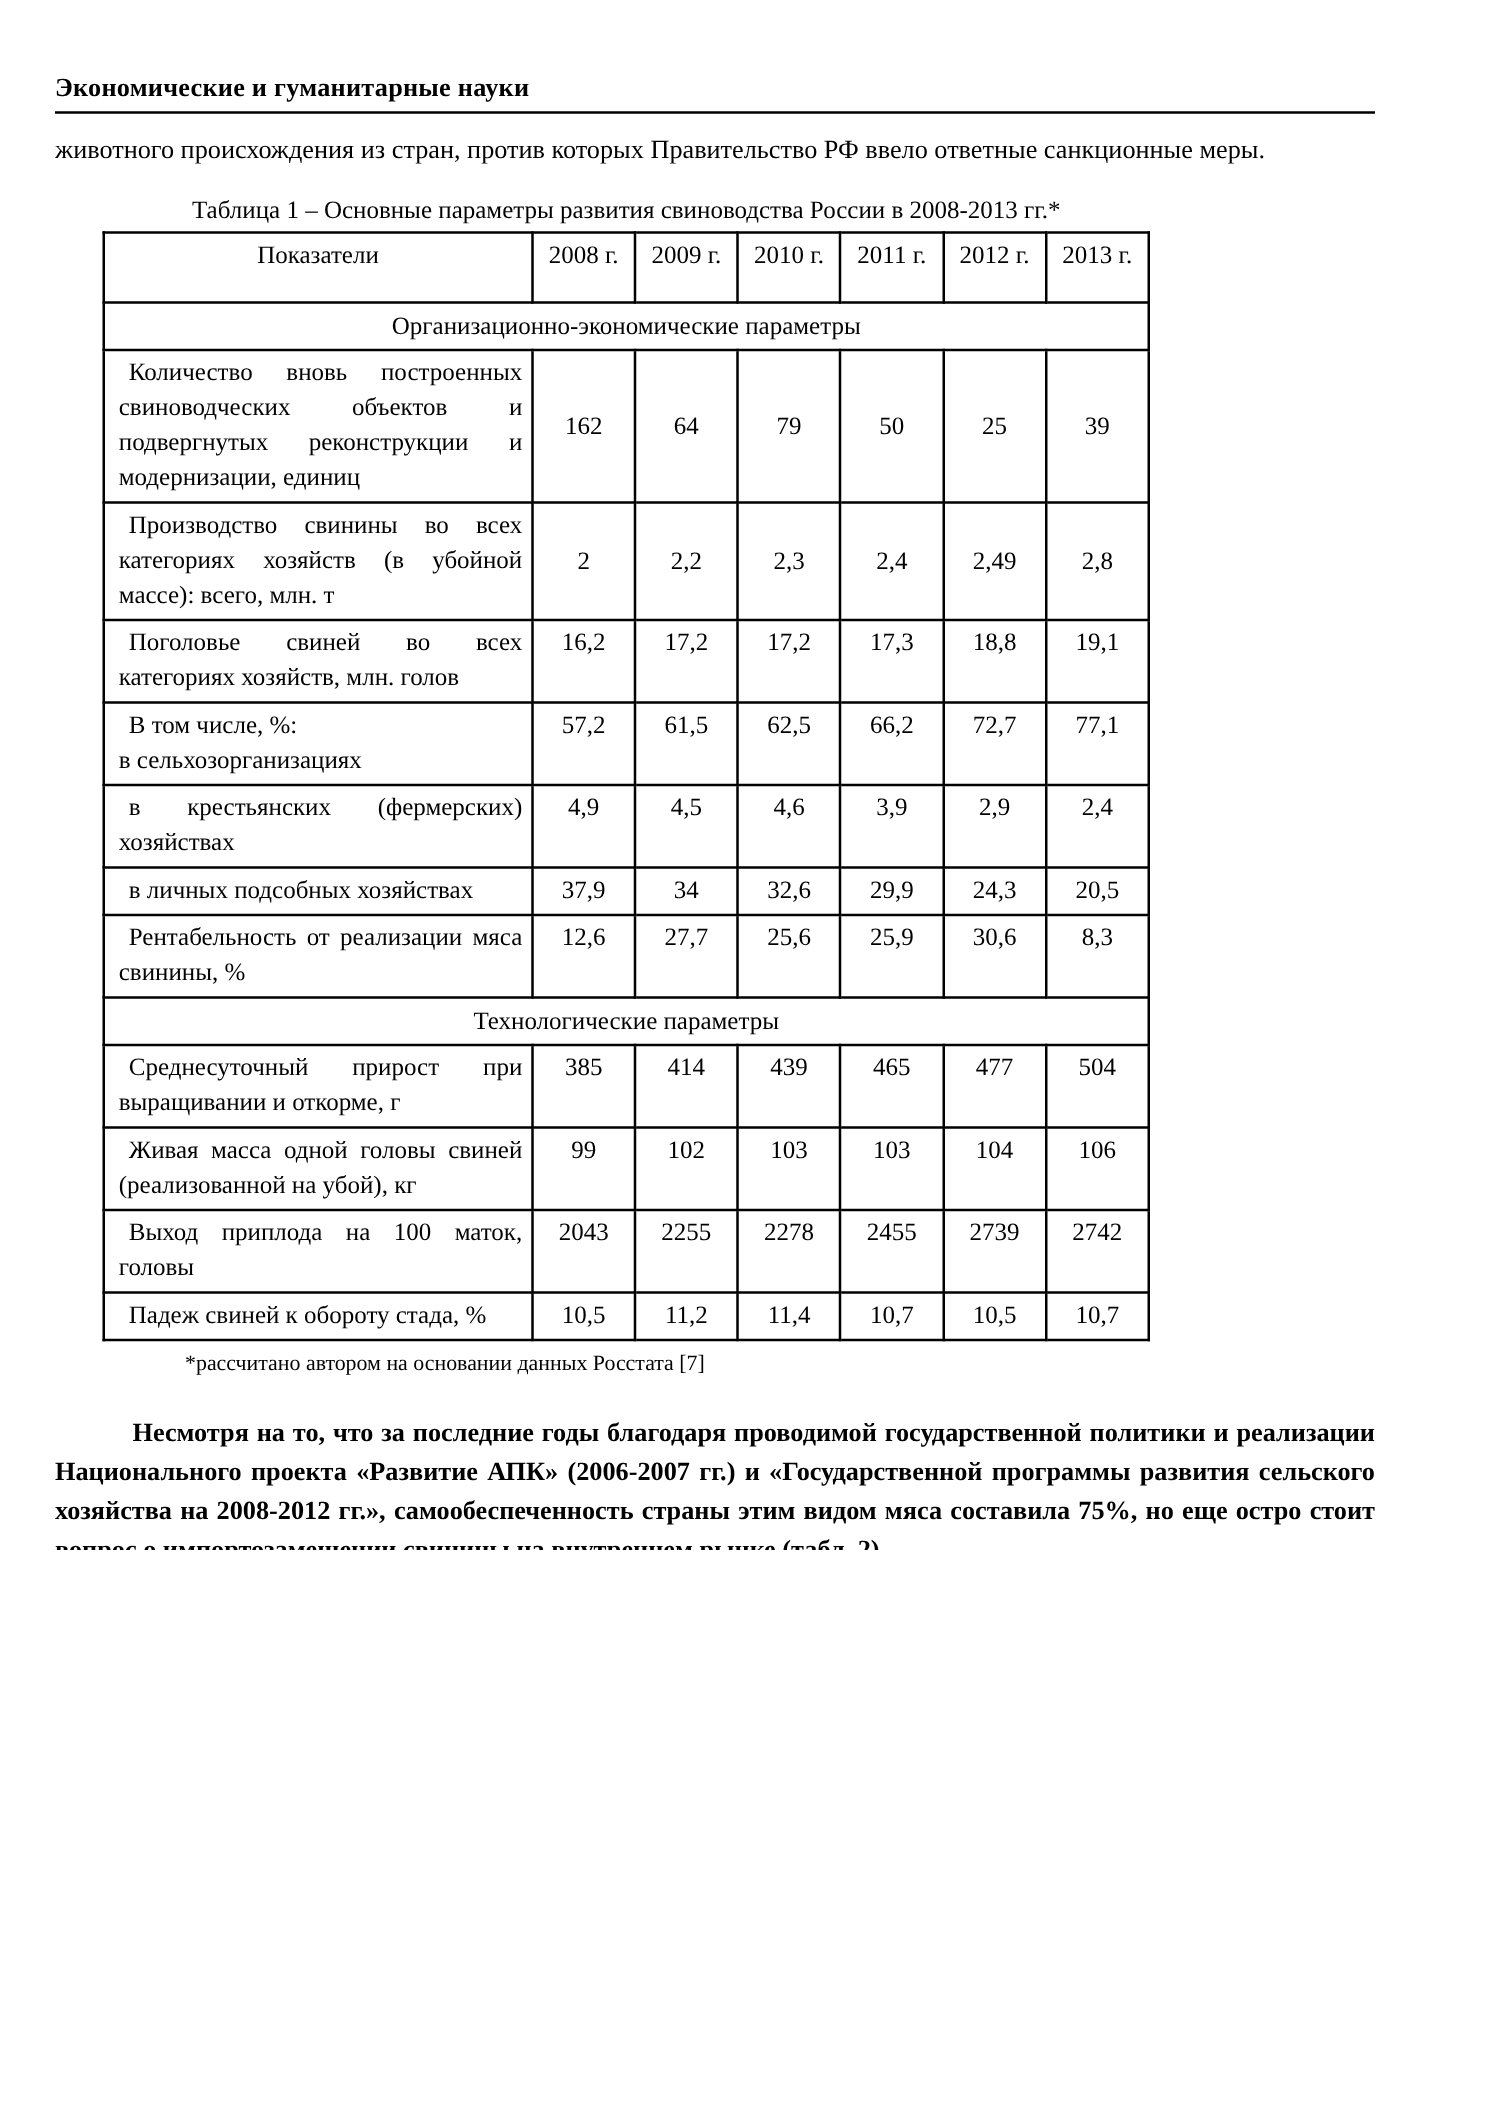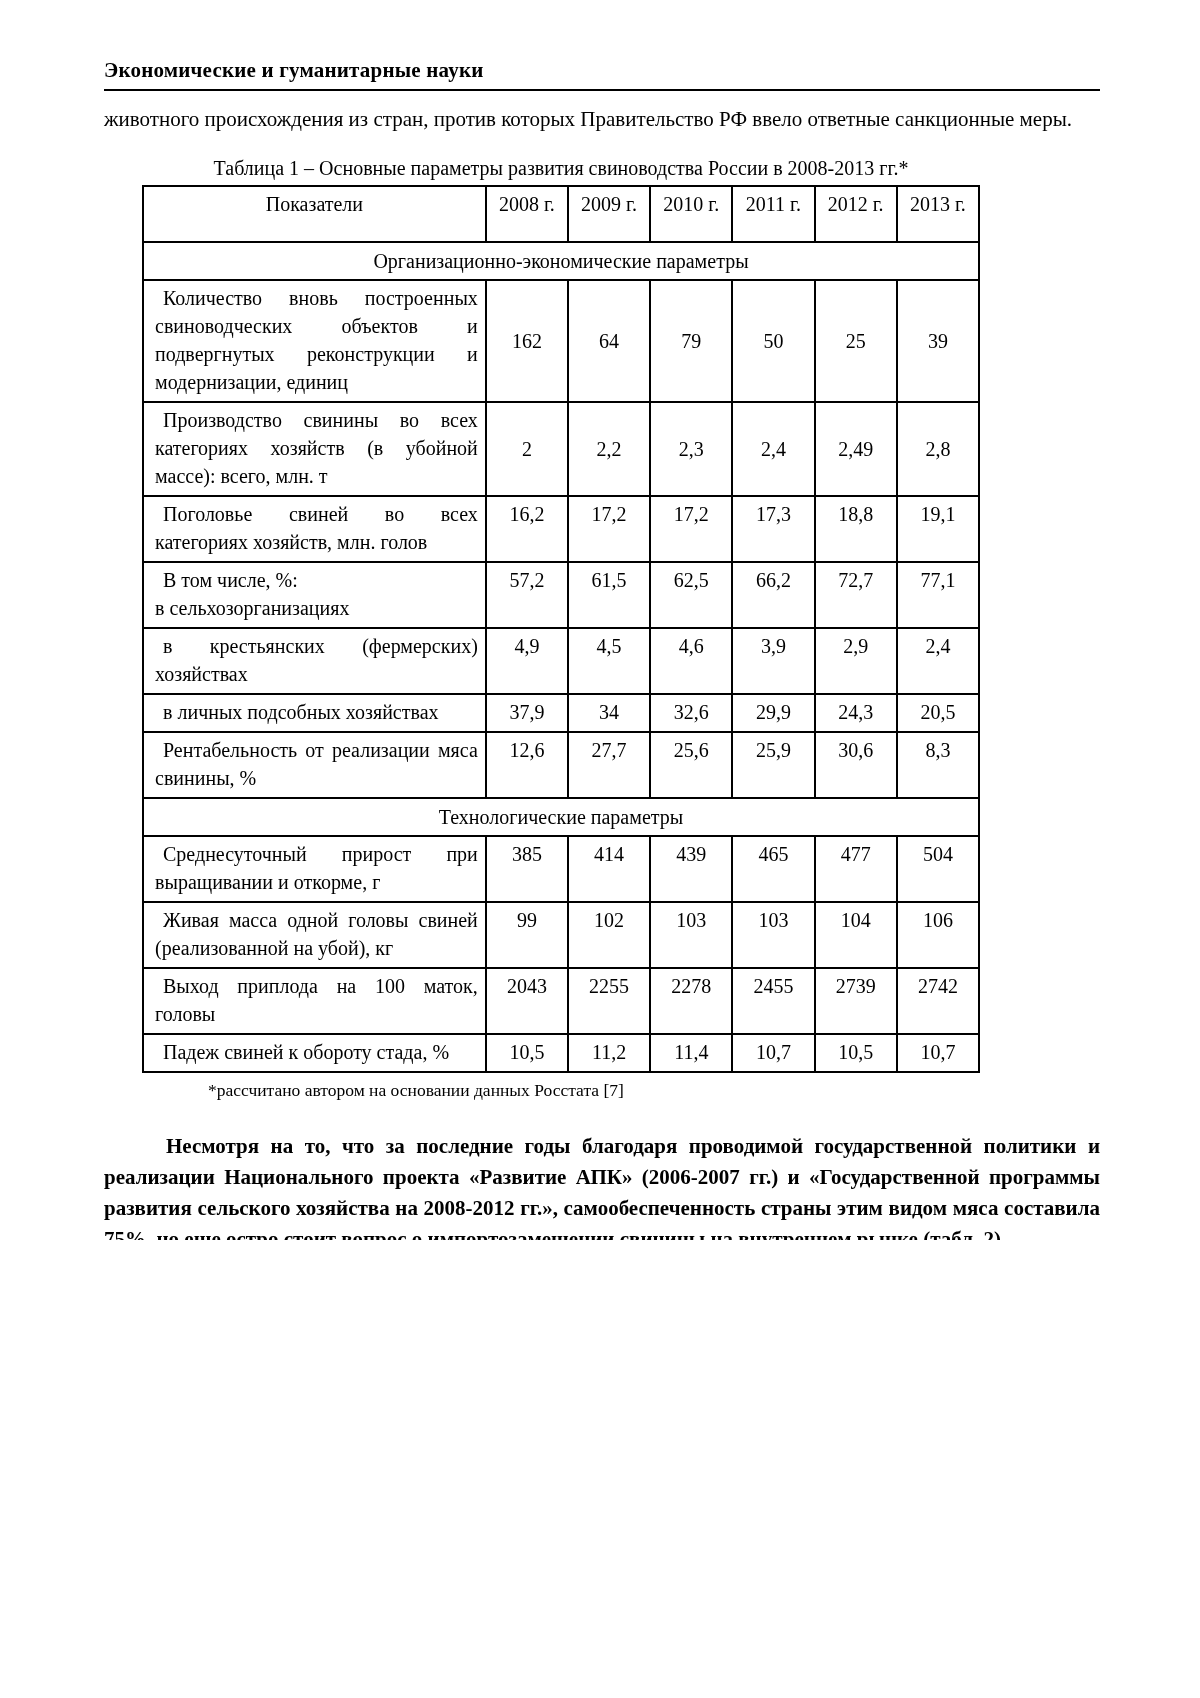--- a/index.html
+++ b/index.html
@@ -5,21 +5,21 @@
   * { margin: 0; padding: 0; box-sizing: border-box; }
   html, body { background: #ffffff; }
   body {
     width: 1200px; height: 1698px;
     font-family: "Liberation Serif", "DejaVu Serif", serif;
     color: #000;
   }
   .page {
     position: relative;
     width: 1200px; height: 1240px;
-    padding: 58px 100px 0 104px;
+    padding: 58px 100px 0 44px;
     overflow: hidden;
   }
   
   .header {
     font-weight: bold;
     font-size: 21px;
     letter-spacing: 0.2px;
     border-bottom: 2px solid #000;
     padding-bottom: 6px;
   }

